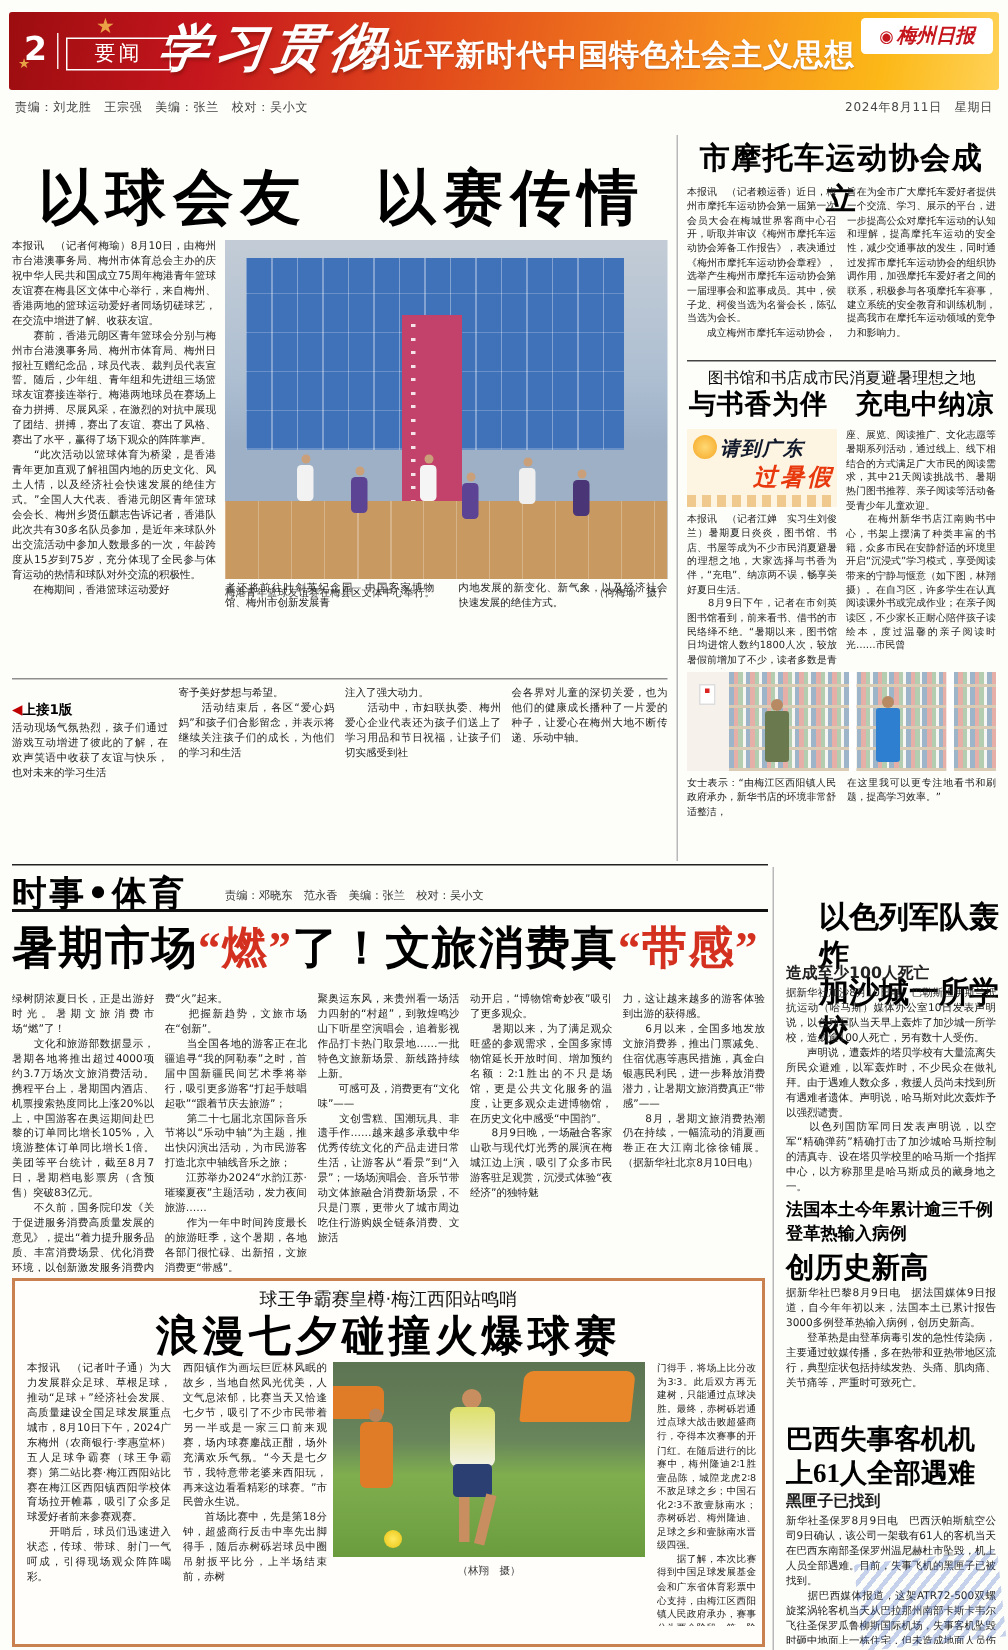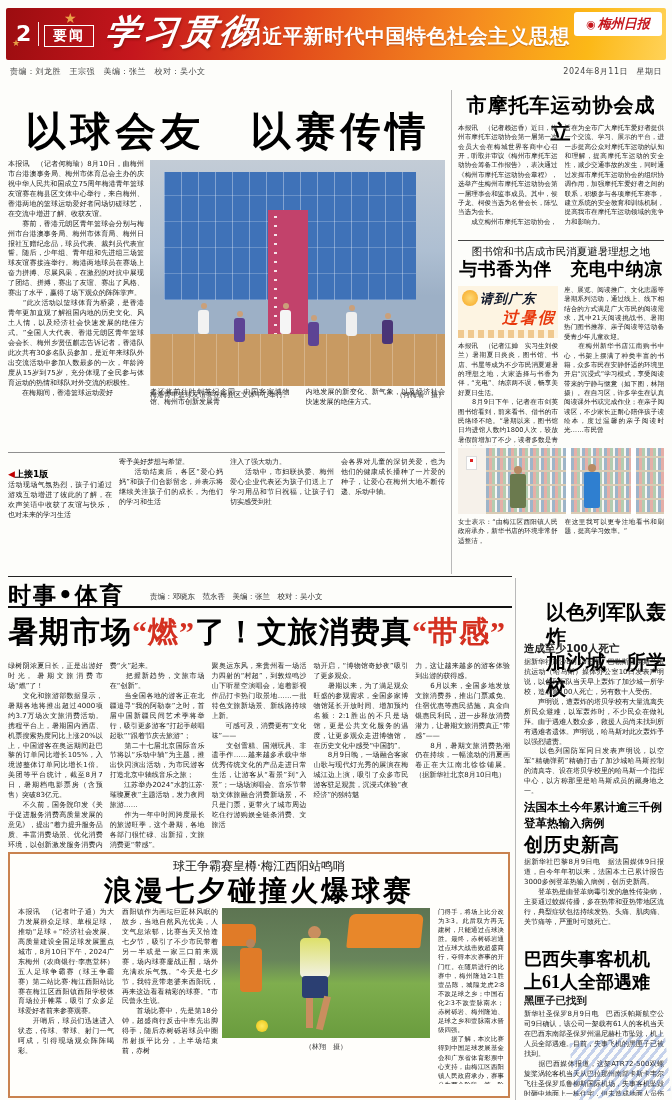--- a/index.html
+++ b/index.html
@@ -9,21 +9,21 @@
   .serif{font-family:"Liberation Serif",serif;}
   .col{font-size:7px;line-height:1.42;text-align:justify;white-space:pre-line;overflow:hidden;color:#222;}
   .vline{background:#b9b9b9;width:1px;}
   .hline{background:#8f8f8f;height:1px;}
   
   #banner{left:6px;top:8px;width:660px;height:52px;border-radius:2px;
     background:linear-gradient(100deg,#9c0d10 0%,#c5161d 20%,#e34e1b 45%,#f58a1f 70%,#fcb817 88%,#ffd257 100%);}
   .star{position:absolute;color:#ffd257;opacity:.75;}
   #pagenum{left:10px;top:13px;color:#fff;font-size:22px;font-weight:bold;}
   #pnbar{left:32px;top:14px;width:1px;height:24px;background:#fff;opacity:.9;}
-  #secbox{left:38px;top:17px;border:1.5px solid #fff;color:#fff;font-size:14px;font-weight:bold;padding:1px 8px;letter-spacing:2px;}
+  #secbox{left:38px;top:17px;border:1.5px solid #fff;color:#fff;font-size:14px;font-weight:normal;padding:1px 18px;letter-spacing:2px;}
   #script{left:100px;top:1px;color:#fff;font-size:34px;font-weight:bold;font-style:italic;letter-spacing:4px;
     transform:skewX(-8deg);text-shadow:1px 2px 2px rgba(120,20,10,.55);}
   #bannertitle{left:236px;top:15px;color:#fff;font-size:20px;font-weight:bold;letter-spacing:.5px;text-shadow:0 1px 1px rgba(120,30,10,.4);}
   #masthead{right:4px;top:4px;width:88px;height:24px;background:#fff;border-radius:3px;display:flex;align-items:center;justify-content:center;gap:2px;}
   #masthead .logo{color:#c5161d;font-size:11px;}
   #masthead .mtxt{color:#c5161d;font-size:13px;font-weight:bold;font-style:italic;}
   .edline{font-size:8px;color:#444;letter-spacing:.5px;}
   
   .kicker{text-align:center;font-size:13.5px;color:#111;letter-spacing:1px;}
   .bighead{text-align:center;font-weight:bold;color:#000;}

